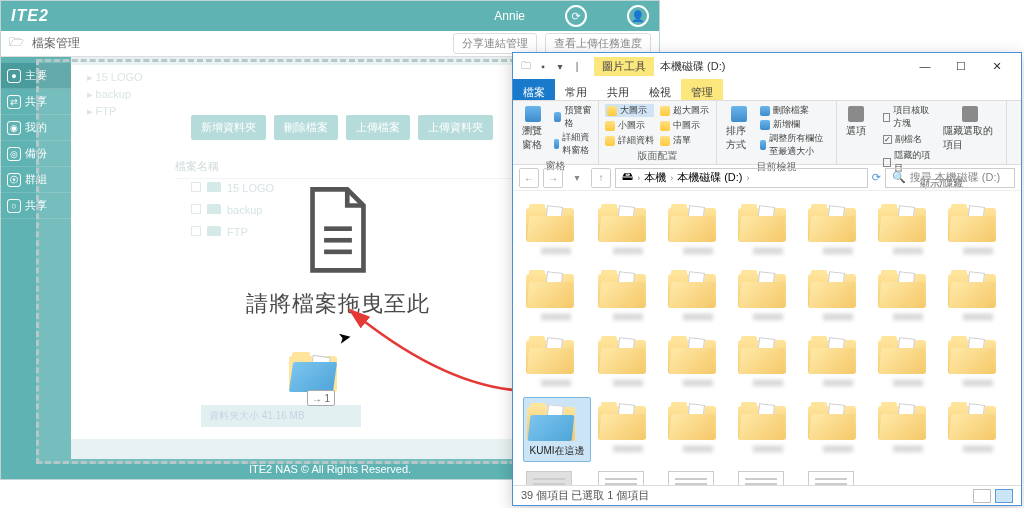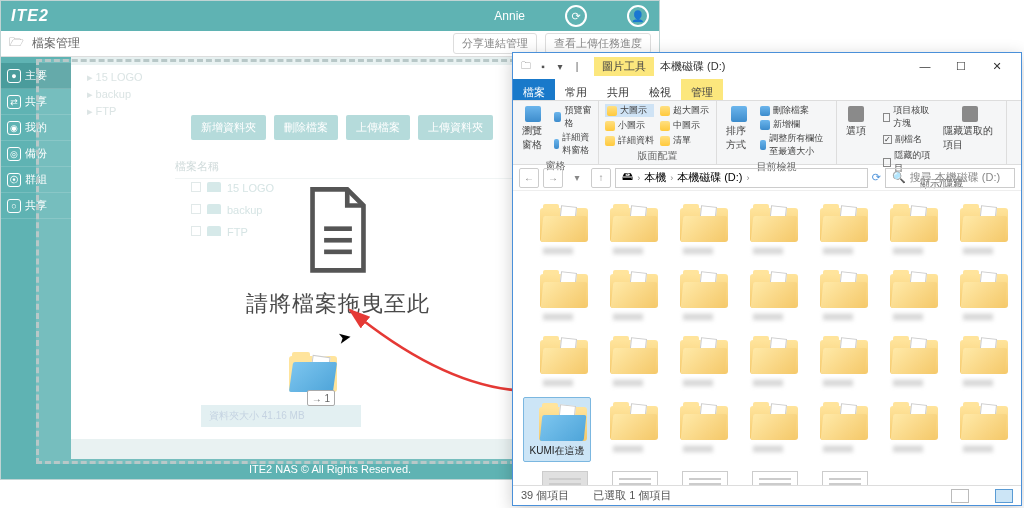--- a/index.html
+++ b/index.html
@@ -86,36 +86,36 @@
     .cb9.on::after{content:"✓";font-size:8px;color:#333;position:relative;top:-2px;}
 
     .addrbar { height:26px; display:flex; align-items:center; padding:0 6px; gap:4px; border-bottom:1px solid #eee; font-size:11px; }
     .navarrow{ width:20px;height:20px;border:1px solid #ccc;border-radius:2px;display:flex;align-items:center;justify-content:center;color:#888;font-size:10px; }
     .addrbox{ flex:1; border:1px solid #ccc; height:20px; display:flex; align-items:center; padding:0 6px; gap:4px; }
     .addrbox .sep{color:#888;font-size:9px;}
     .searchbox{ width:130px; border:1px solid #ccc; height:20px; padding:0 6px; color:#888; display:flex;align-items:center;gap:4px; }
 
     .filepane { height: calc(100% - 26px - 22px - 64px - 26px - 20px); overflow:auto; padding:8px 10px; }
     .grid { display:grid; grid-template-columns:repeat(7,1fr); gap:6px 4px; }
-    .item { display:flex; flex-direction:column; align-items:flex-end; font-size:10px; color:#444; padding:3px; border-radius:2px; }
+    .item { display:flex; flex-direction:column; align-items:flex-start; font-size:10px; color:#444; padding:3px; border-radius:2px; }
     .item.sel { background:#cce5f6; border:1px solid #7bb7e0; }
     .thumb { width:48px; height:40px; position:relative; }
     .fld-y .b{position:absolute;bottom:0;width:48px;height:34px;background:linear-gradient(#ffe49c,#f5c96b);border-radius:3px;}
     .fld-y .t{position:absolute;top:2px;left:3px;width:16px;height:7px;background:#ffe49c;border-radius:2px 2px 0 0;}
     .fld-y .pp{position:absolute;top:4px;left:20px;width:16px;height:20px;background:#fff;border:1px solid #ccc;}
     .fld-y .pp.r{transform:rotate(6deg);}
     .fld-y .fr{position:absolute;bottom:0;left:2px;width:44px;height:26px;background:linear-gradient(135deg,#ffe9a8,#f5c96b);border-radius:2px;transform:skewX(-6deg);}
     .lbl{ margin-top:3px; width:60px; text-align:center; overflow:hidden; white-space:nowrap; text-overflow:ellipsis; filter:blur(2px); color:#888; }
     .lbl.clear{filter:none;color:#222;}
     .doc-th{width:46px;height:44px;border:1px solid #ccc;background:#fff;position:relative;}
     .doc-th.word::after{content:"W";position:absolute;right:2px;bottom:2px;width:18px;height:18px;background:#2b579a;color:#fff;font-weight:bold;display:flex;align-items:center;justify-content:center;font-size:11px;}
     .doc-th.img{background:linear-gradient(#e0e0e0 60%,#c8c8c8);}
     .doc-lines::before{content:"";position:absolute;top:6px;left:6px;right:6px;height:2px;background:#ccc;box-shadow:0 5px 0 #ccc,0 10px 0 #ccc,0 15px 0 #ccc,0 20px 0 #ccc;}
 
-    .statusbar { height:20px; border-top:1px solid #ddd; display:flex; align-items:center; padding:0 8px; font-size:11px; color:#555; gap:24px; }
+    .statusbar { height:20px; border-top:1px solid #ddd; display:flex; align-items:center; padding:0 8px; font-size:11px; color:#555; gap:2px; }
     .statusbar .sp{flex:1;}
     .viewsw{ width:18px;height:14px;border:1px solid #bbb;margin-left:2px; }
     .viewsw.on{background:#cce5f6;border-color:#5a9bd4;}
 
     .cursor { position:absolute; top:328px; left:338px; z-index:30; font-size:16px; color:#000; transform:rotate(-10deg); pointer-events:none; }
     .selected-fld .fr { background:linear-gradient(135deg,#7cc5ef,#4fa5d9)!important; }
   </style>
 </head>
 <body>
 

